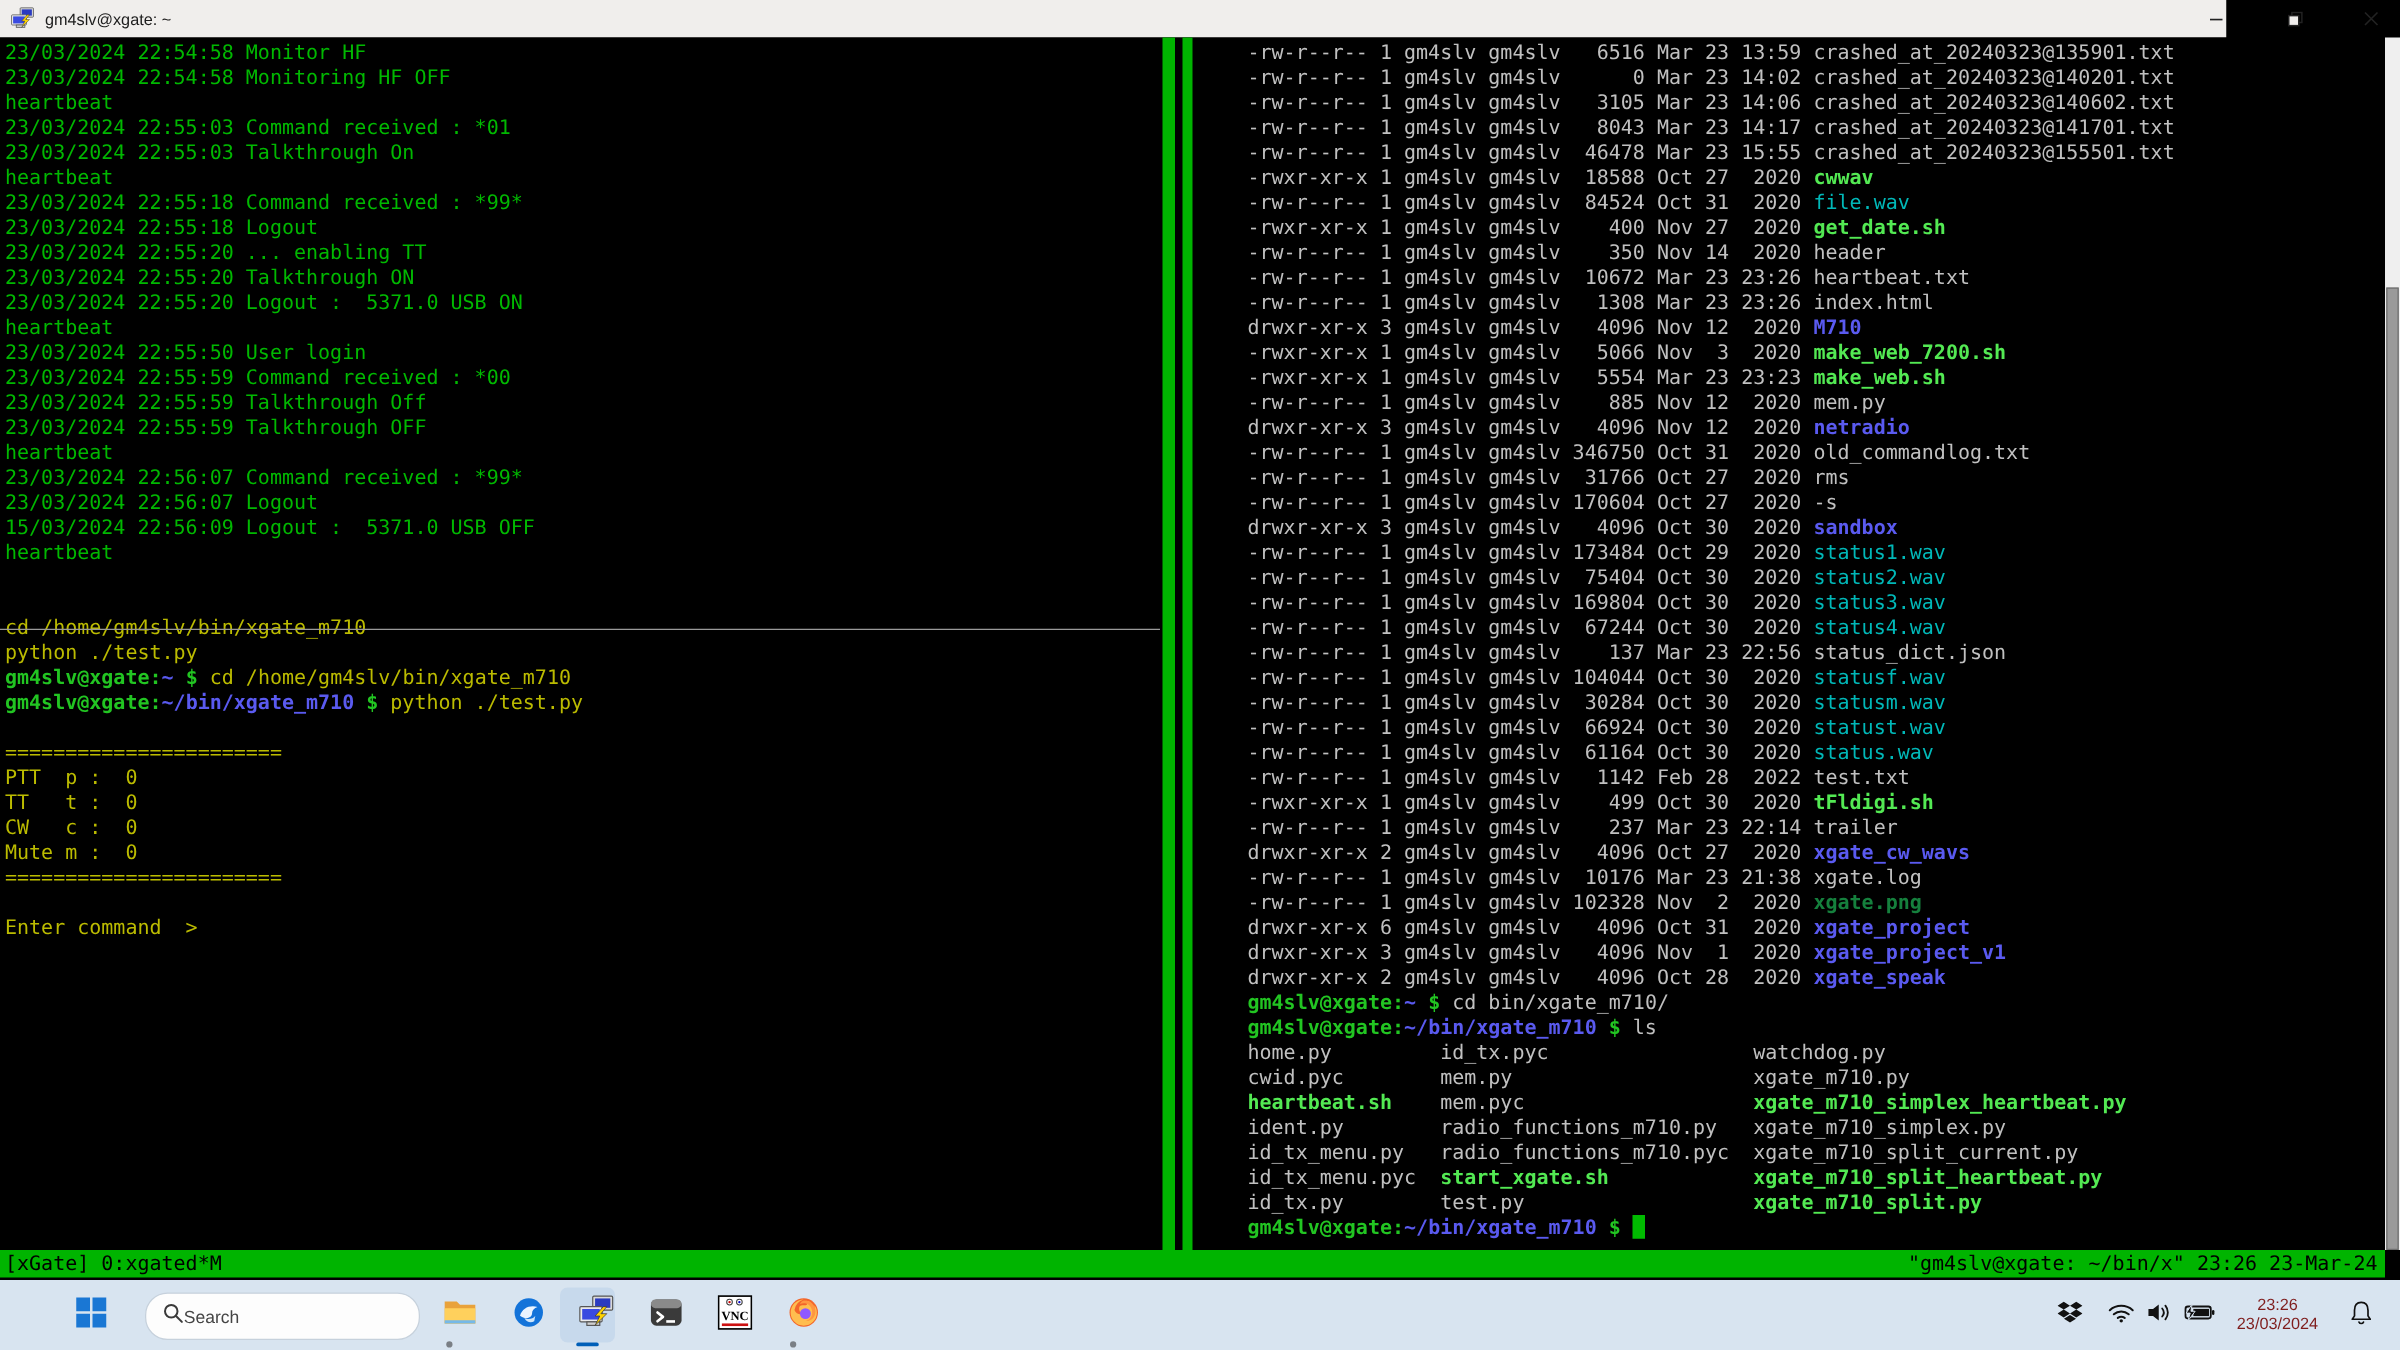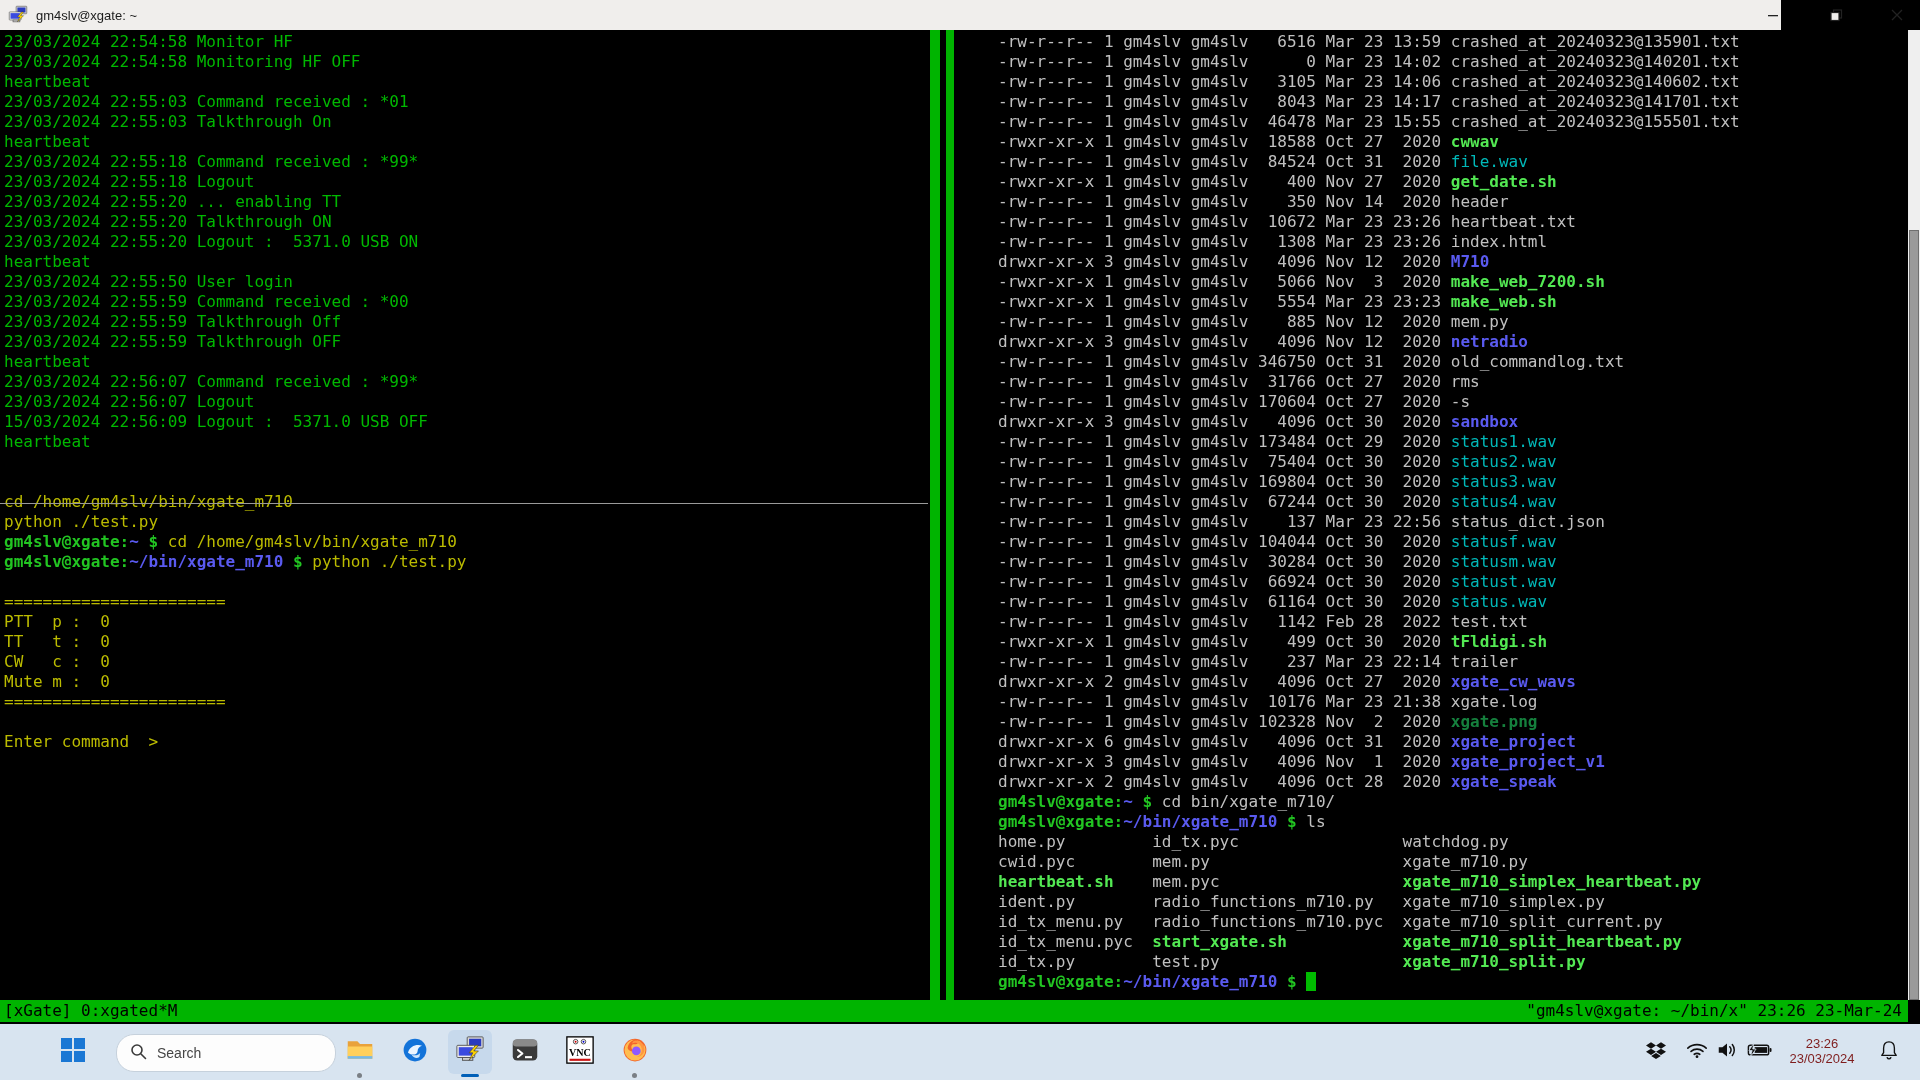--- a/index.html
+++ b/index.html
@@ -36,23 +36,23 @@
   #statusbar{position:absolute;left:0;top:970px;width:1908px;height:22px;background:#00b400;color:#000;
              font-family:"DejaVu Sans Mono","Liberation Mono",monospace;font-size:16px;line-height:22px;}
   #status-left{position:absolute;left:4px;}
   #status-right{position:absolute;right:6px;}
   
   #taskbar{position:absolute;left:0;top:1024px;width:1920px;height:56px;background:#d8e4f0;}
   #start-button{position:absolute;left:58px;top:13px;width:30px;height:30px;display:flex;align-items:center;justify-content:center;}
   #search-box{position:absolute;left:116px;top:10px;width:218px;height:36px;background:#fdfdfd;
               border:1px solid #c6d1dc;border-radius:18px;display:flex;align-items:center;}
   #search-box .mag{margin-left:13px;}
-  #search-box .search-text{margin-left:10px;font-size:14px;color:#454545;}
+  #search-box .search-text{font-size:14px;color:#454545;}
   .tb-icon{position:absolute;top:6px;width:44px;height:44px;border-radius:6px;
-           display:flex;align-items:center;justify-content:center;}
+           display:flex;align-items:center;justify-content:flex-end;}
   .tb-icon.active{background:#c7d9ec;}
   .run-dot{position:absolute;top:49px;width:5px;height:5px;border-radius:50%;background:#7a7f85;}
   .active-bar{position:absolute;top:50px;width:18px;height:3px;border-radius:2px;background:#005fb8;}
   .tray-icon{position:absolute;top:14px;height:28px;display:flex;align-items:center;justify-content:center;}
   #tray-clock{position:absolute;left:1778px;top:6px;width:88px;text-align:center;font-size:13px;
               line-height:15px;color:#7f1d1d;padding-top:6px;}
   #tray-bell{position:absolute;left:1874px;top:14px;width:30px;height:28px;display:flex;align-items:center;justify-content:center;}
 </style>
 </head>
 <body>

